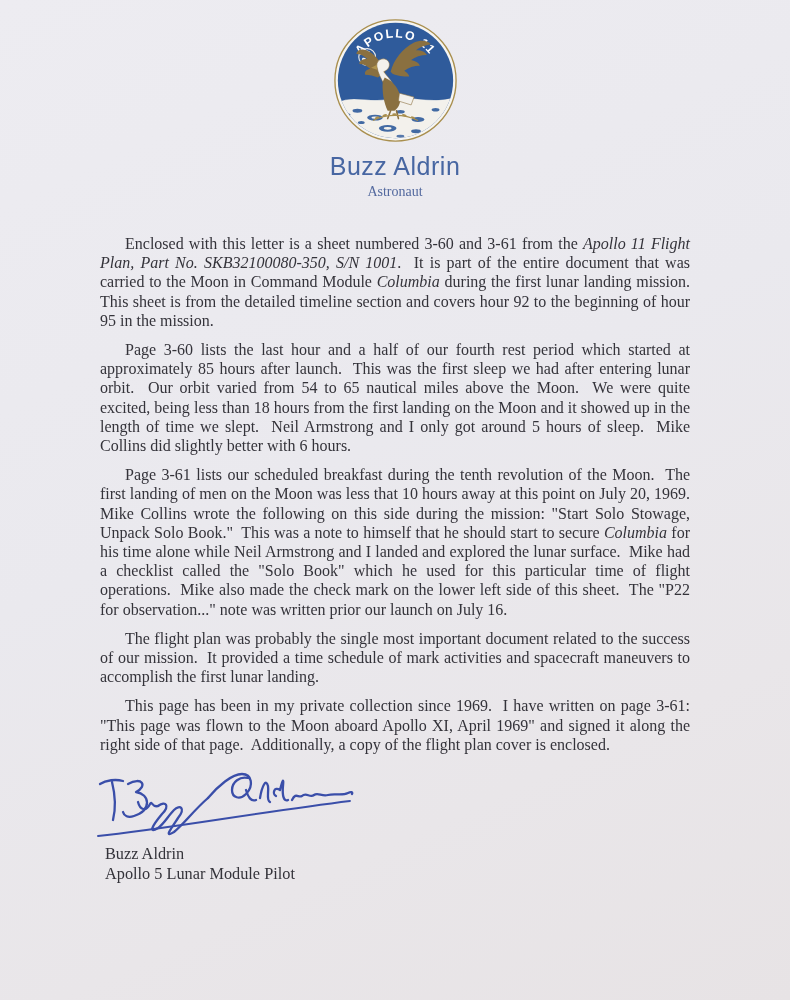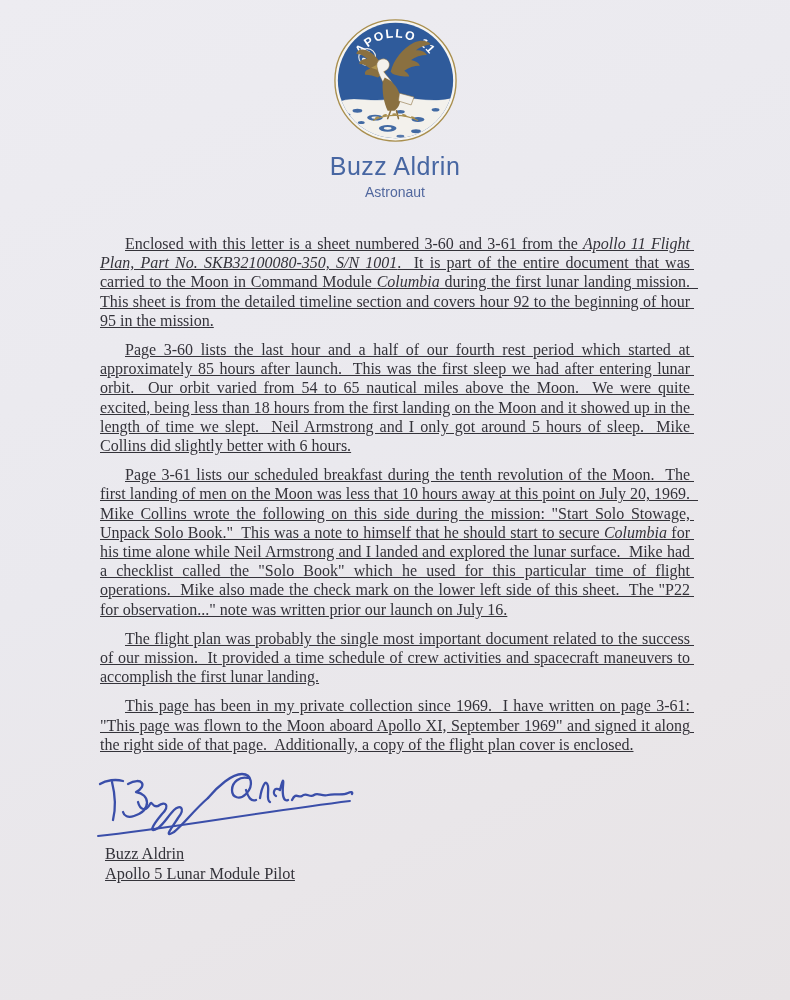--- a/index.html
+++ b/index.html
@@ -14,26 +14,26 @@
   .letterhead { text-align:center; padding-top:17px; }
   .patch { width:127px; height:127px; margin:0 auto; }
   .patch svg { display:block; width:127px; height:127px; }
   .lh-name {
     margin-top:8px;
     font-family:"Liberation Sans","DejaVu Sans",sans-serif;
     font-size:25px; letter-spacing:0.5px; color:#4766a2;
   }
   .lh-title {
     margin-top:3px;
-    font-family:Liberation Sans, sans-serif;
+    font-family:Liberation Serif, serif;
     font-size:14px; color:#52689e;
   }
   .body-text {
     width:590px; margin:34px 0 0 100px;
-    font-size:16px; line-height:19.2px; color:#34333a;text-decoration:underline;
+    font-size:16px; line-height:19.2px; color:#34333a;
   }
   .body-text p {
     margin:0 0 10px 0; text-align:justify; text-indent:25px;
     white-space:pre-wrap;
   }
   .it { font-style:italic; }
   .sig-wrap { margin:8px 0 0 -10px; width:272px; height:80px; }
   .sig-wrap svg { display:block; width:272px; height:80px; }
   .sig-block { margin:0 0 0 5px; font-size:16.3px; line-height:19.5px; color:#34333a; }
 </style>
@@ -106,22 +106,22 @@
       </svg>
     </div>
     <div class="lh-name">Buzz Aldrin</div>
     <div class="lh-title">Astronaut</div>
   </header>
 
   <main class="body-text">
     <p><span>Enclosed with this letter is a sheet numbered 3-60 and 3-61 from the </span><span class="it">Apollo 11 Flight Plan, Part No. SKB32100080-350, S/N 1001</span><span>.  It is part of the entire document that was carried to the Moon in Command Module </span><span class="it">Columbia</span><span> during the first lunar landing mission.  This sheet is from the detailed timeline section and covers hour 92 to the beginning of hour 95 in the mission.</span></p>
     <p><span>Page 3-60 lists the last hour and a half of our fourth rest period which started at approximately 85 hours after launch.  This was the first sleep we had after entering lunar orbit.  Our orbit varied from 54 to 65 nautical miles above the Moon.  We were quite excited, being less than 18 hours from the first landing on the Moon and it showed up in the length of time we slept.  Neil Armstrong and I only got around 5 hours of sleep.  Mike Collins did slightly better with 6 hours.</span></p>
     <p><span>Page 3-61 lists our scheduled breakfast during the tenth revolution of the Moon.  The first landing of men on the Moon was less that 10 hours away at this point on July 20, 1969.  Mike Collins wrote the following on this side during the mission: "Start Solo Stowage, Unpack Solo Book."  This was a note to himself that he should start to secure </span><span class="it">Columbia</span><span> for his time alone while Neil Armstrong and I landed and explored the lunar surface.  Mike had a checklist called the "Solo Book" which he used for this particular time of flight operations.  Mike also made the check mark on the lower left side of this sheet.  The "P22 for observation..." note was written prior our launch on July 16.</span></p>
-    <p><span>The flight plan was probably the single most important document related to the success of our mission.  It provided a time schedule of crew activities and spacecraft maneuvers to accomplish the first lunar landing.</span></p>
-    <p><span>This page has been in my private collection since 1969.  I have written on page 3-61: "This page was flown to the Moon aboard Apollo XI, September 1969" and signed it along the right side of that page.  Additionally, a copy of the flight plan cover is enclosed.</span></p>
+    <p><span>The flight plan was probably the single most important document related to the success of our mission.  It provided a time schedule of mark activities and spacecraft maneuvers to accomplish the first lunar landing.</span></p>
+    <p><span>This page has been in my private collection since 1969.  I have written on page 3-61: "This page was flown to the Moon aboard Apollo XI, April 1969" and signed it along the right side of that page.  Additionally, a copy of the flight plan cover is enclosed.</span></p>
 
     <div class="sig-wrap">
       <svg viewBox="0 0 272 80" xmlns="http://www.w3.org/2000/svg">
         <g fill="none" stroke="#3a4ea9" stroke-width="2.3" stroke-linecap="round" stroke-linejoin="round">
 
           <path d="M10,20 C16,16 26,15 33,17"></path>
           <path d="M22,18 C25,30 26,44 23,56"></path>
 
           <path d="M38,20 C52,12 58,22 46,28 C60,30 62,46 44,52 C38,54 34,52 33,48"></path>
 

